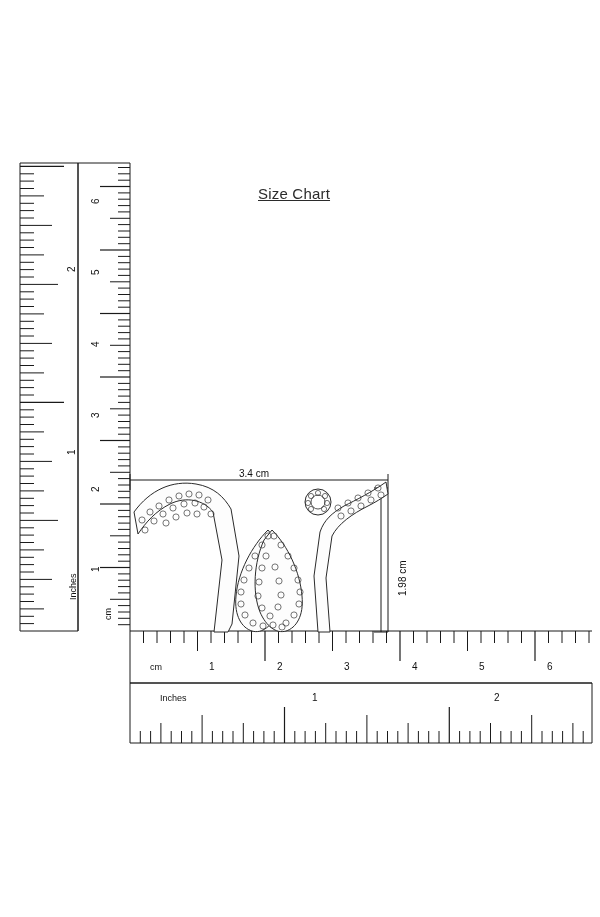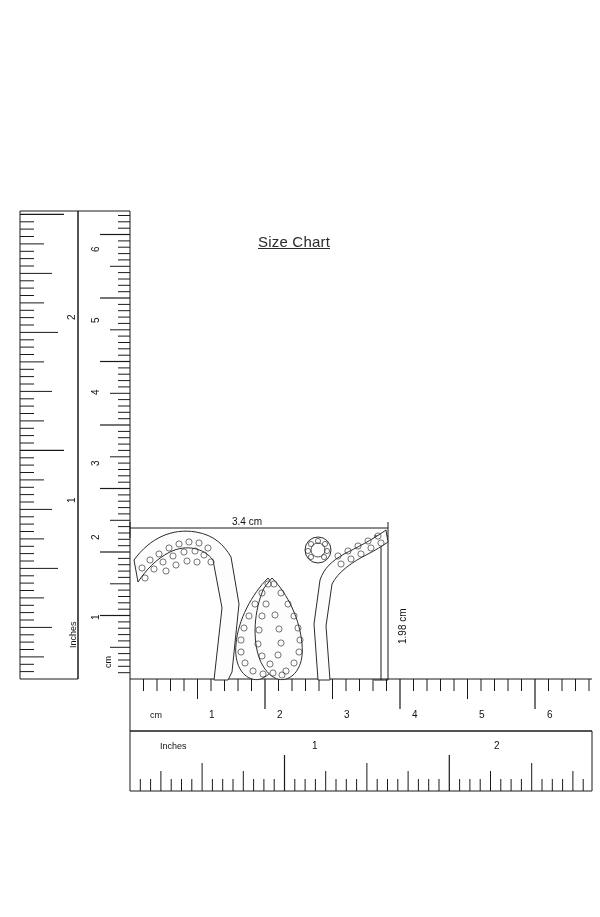--- a/index.html
+++ b/index.html
@@ -13,21 +13,20 @@
     position: relative;
     font-family: "Liberation Sans", sans-serif;
     color: #000;
     overflow: hidden;
   }
   #stage {
     position: absolute;
     left: 0; top: 0;
     width: 600px;
     height: 824px;
-    margin-top: 48px;
   }
   .title {
     position: absolute;
     left: 258px;
     top: 185px;
     font-size: 15px;
     color: #2b2b2b;
     text-decoration: underline;
     letter-spacing: 0.2px;
     white-space: nowrap;
@@ -461,16 +460,16 @@
   <div class="ruler-num" style="left:344px; top:661px;">3</div>
   <div class="ruler-num" style="left:412px; top:661px;">4</div>
   <div class="ruler-num" style="left:479px; top:661px;">5</div>
   <div class="ruler-num" style="left:547px; top:661px;">6</div>
   <div class="unit-label" style="left:150px; top:662px;">cm</div>
 
   <div class="ruler-num" style="left:312px; top:692px;">1</div>
   <div class="ruler-num" style="left:494px; top:692px;">2</div>
   <div class="unit-label" style="left:160px; top:693px;">Inches</div>
 
-  <div class="dim-label" style="left:232px; top:468px;">3.4 cm</div>
+  <div class="dim-label" style="left:239px; top:468px;">3.4 cm</div>
   <div class="dim-label vert" style="left:397px; top:596px;">1.98 cm</div>
 
 </div>
 
 </body></html>

